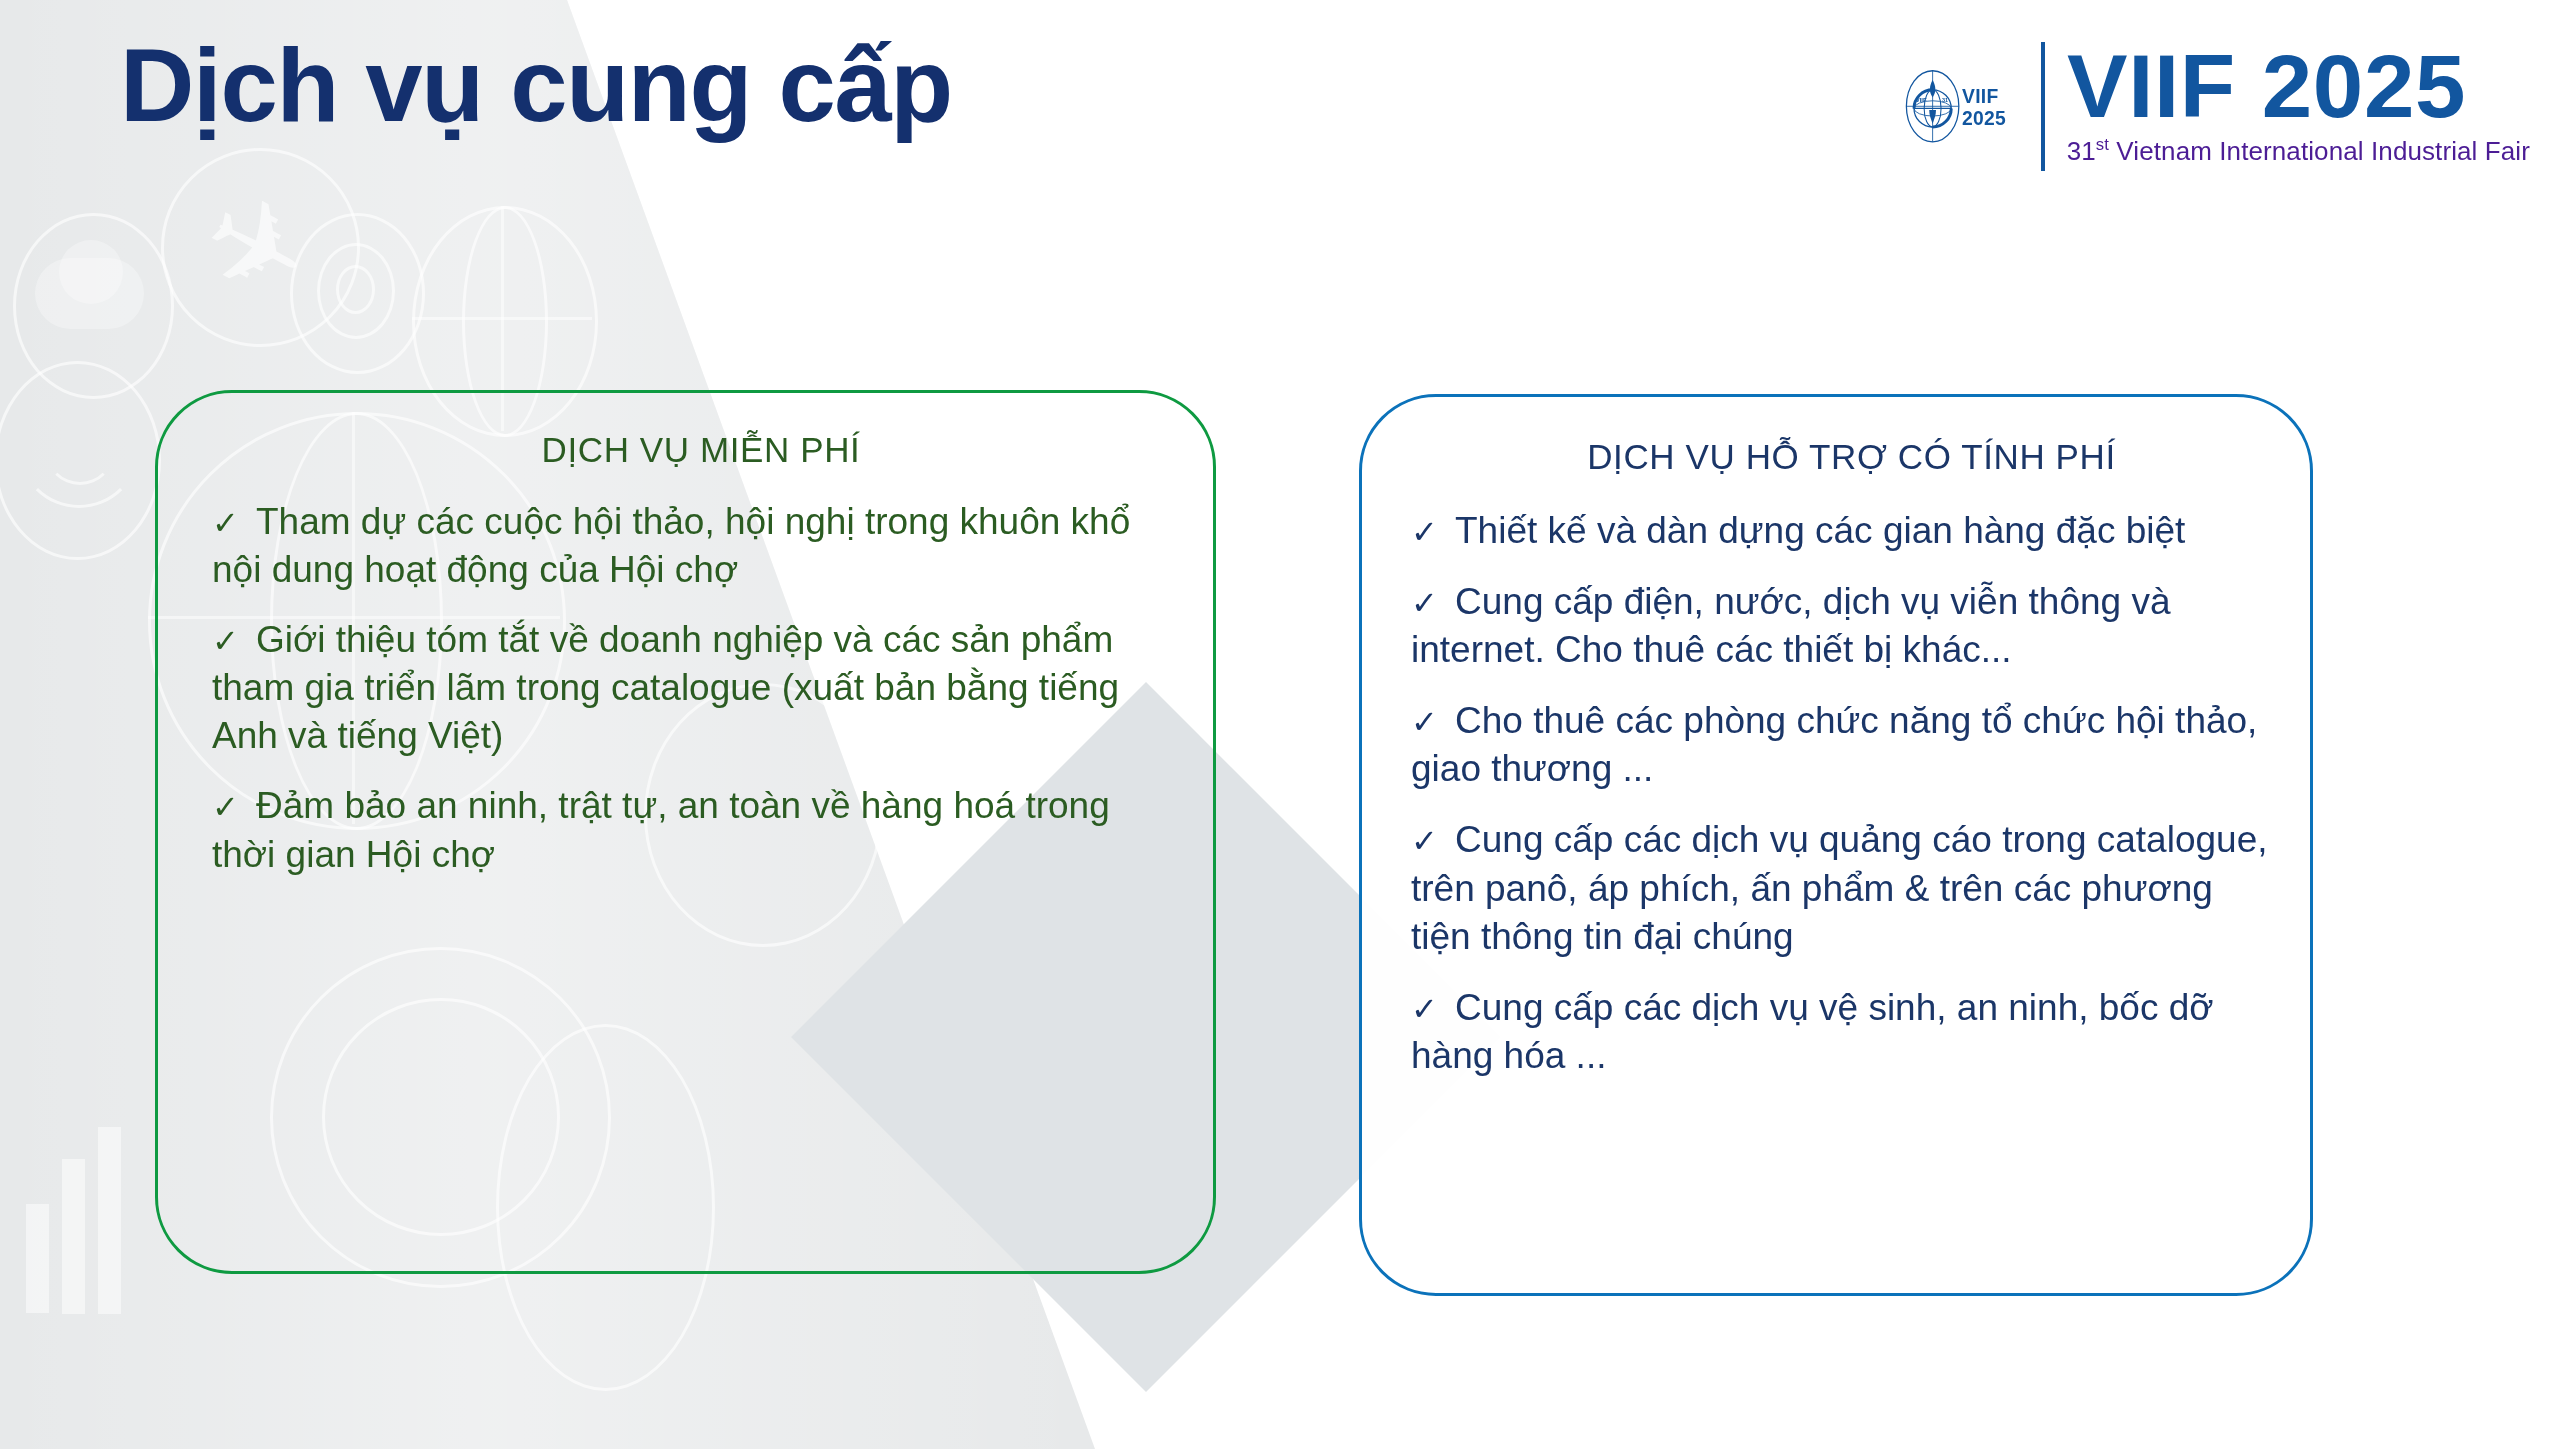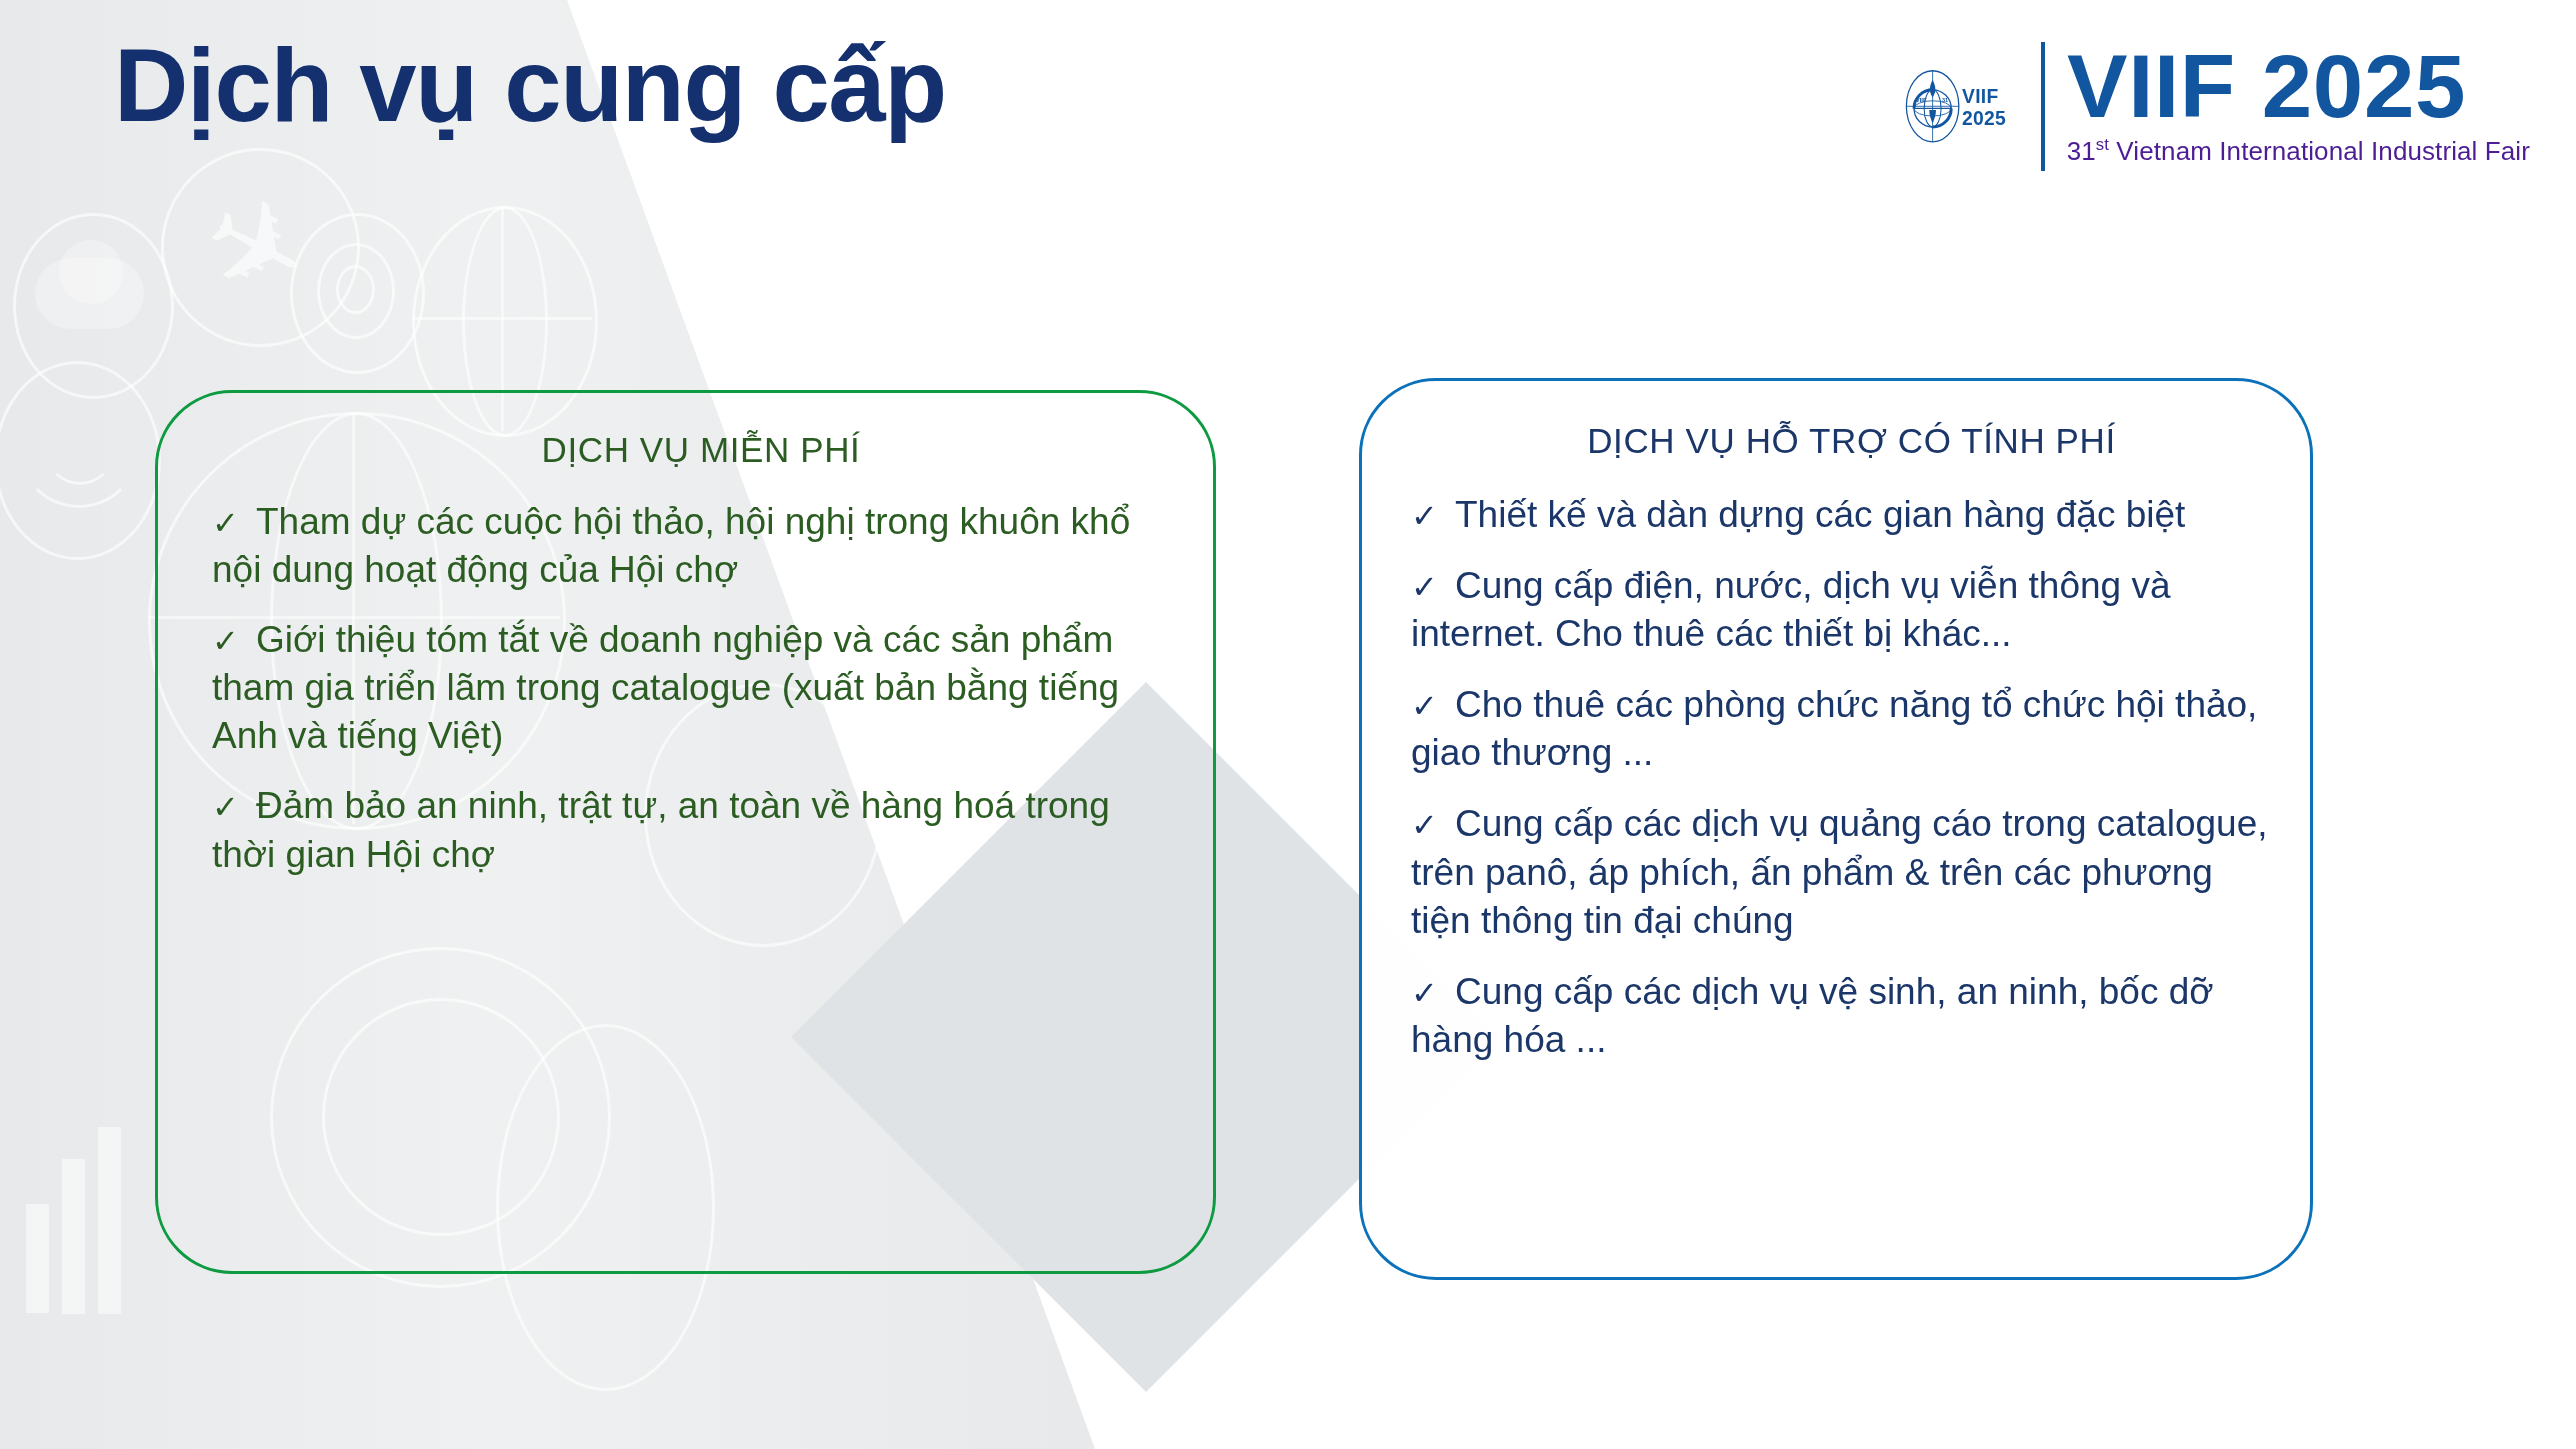--- a/index.html
+++ b/index.html
@@ -29,21 +29,21 @@
   }
 
   
   .wm{position:absolute;border:3.2px solid rgba(255,255,255,.62);border-radius:50%;}
   .wm-line{position:absolute;background:rgba(255,255,255,.5);}
   .wm-soft{position:absolute;background:rgba(255,255,255,.30);border-radius:50%;}
   .wm-glyph{position:absolute;color:rgba(255,255,255,.62);font-family:"DejaVu Sans",sans-serif;}
 
   
   #page-title{
-    position:absolute;left:114px;top:32px;
+    position:absolute;left:120px;top:32px;
     font-size:103px;font-weight:bold;color:#14306e;
     letter-spacing:-1.3px;line-height:1.05;white-space:nowrap;
   }
 
   
   #logo{position:absolute;right:46px;top:31px;display:flex;align-items:center;height:151px;}
   #logo-emblem{display:flex;flex-direction:row;align-items:center;justify-content:center;width:116px;}
   #logo-emblem .mark{width:90px;height:113px;}
   #logo-emblem .emblem-caption{
     font-size:19.3px;font-weight:bold;color:#12569f;letter-spacing:0.3px;margin-top:2.6px;
@@ -62,21 +62,21 @@
   }
   #logo-sub .ord{font-size:16.7px;vertical-align:super;}
 
   
   .card{position:absolute;border-radius:77px;box-sizing:border-box;padding-left:31px;}
   #card-free{
     left:155px;top:390px;width:1061px;height:884px;
     border:3.2px solid #0e9a41;
   }
   #card-paid{
-    left:1359px;top:378px;width:954px;height:902px;
+    left:1359px;top:394px;width:954px;height:902px;
     border:3.2px solid #0b72ba;background:rgba(255,255,255,.96);
   }
   .card-title{
     text-align:center;width:100%;
     font-size:35px;font-weight:400;letter-spacing:0.6px;
   }
   #card-free .card-title{margin-top:37px;color:#2b5c22;}
   #card-paid .card-title{margin-top:40px;color:#1b3668;}
 
   .bullet-list{margin:0;padding:0;list-style:none;}

